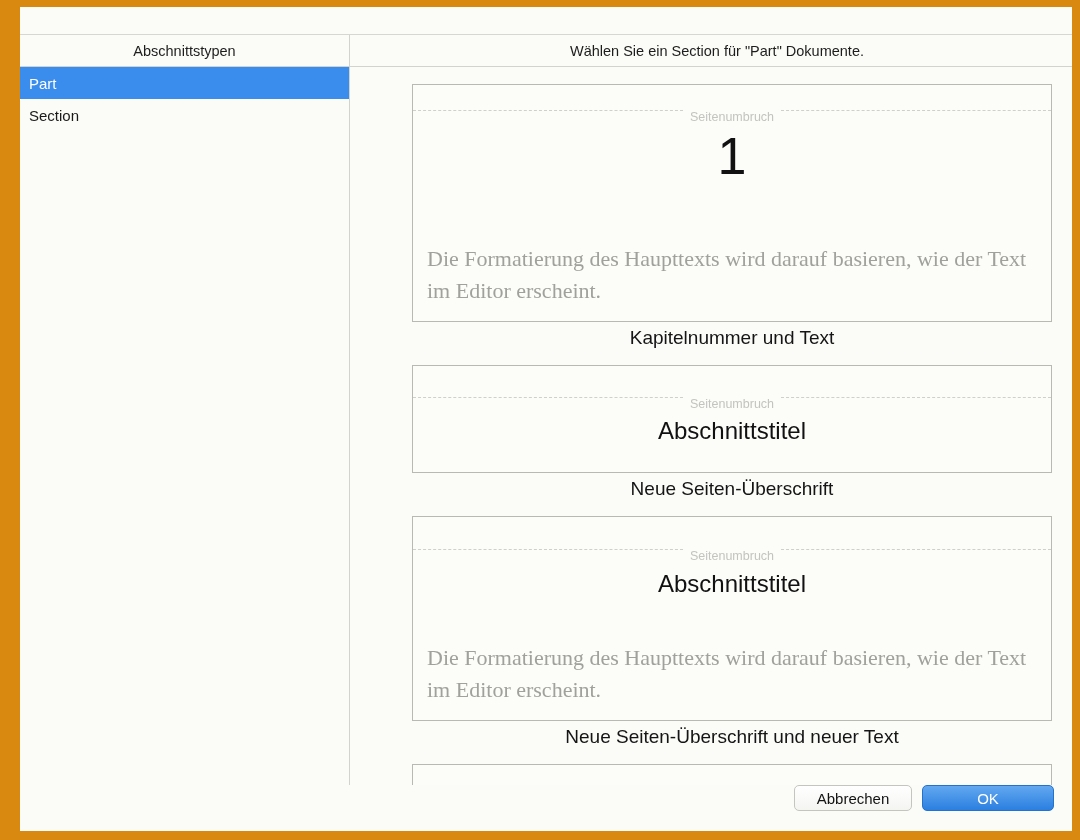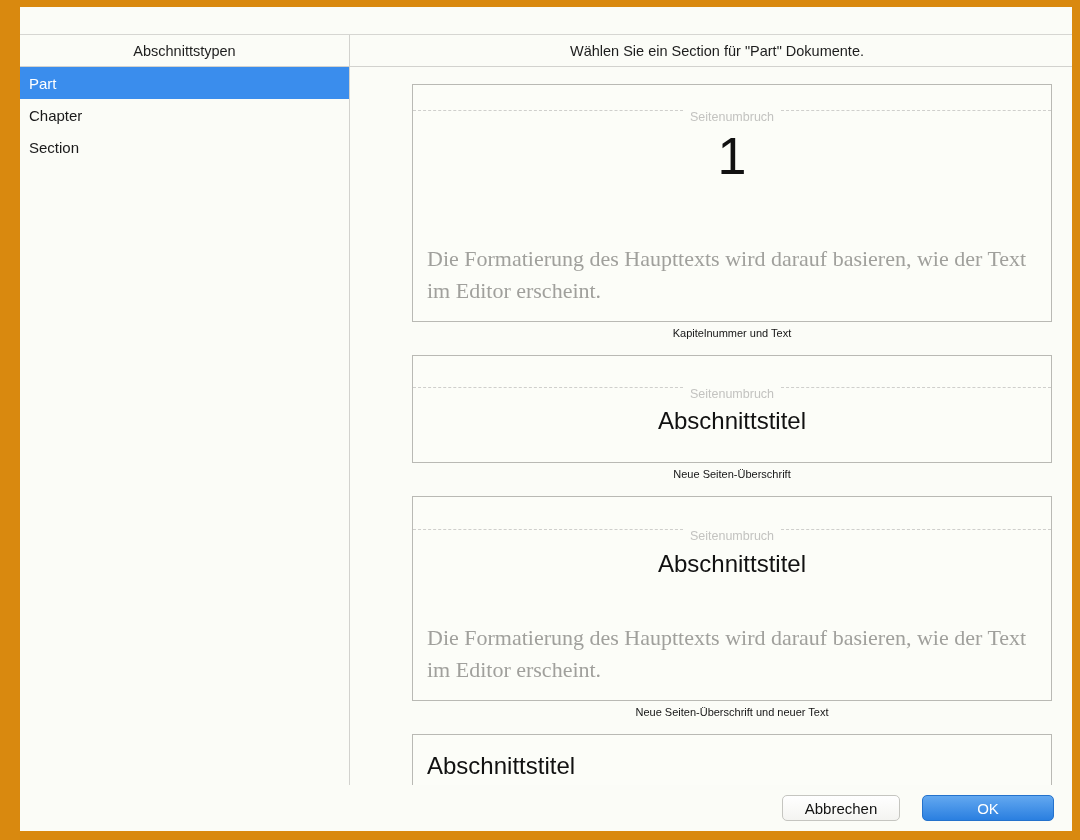--- a/index.html
+++ b/index.html
@@ -170,21 +170,21 @@
   .preview-body {
     font-family: "Liberation Serif", serif;
     font-size: 22px;
     line-height: 1.45;
     color: #a0a09c;
     padding: 0 4px;
   }
 
   .option-caption {
     text-align: center;
-    font-size: 11px;
+    font-size: 19px;
     color: #151515;
     margin-top: 5px;
   }
 
   
   #card-1 { height: 238px; }
   #card-1 .page-break   { top: 25px; }
   #card-1 .preview-number { margin-top: 45px; }
   #card-1 .preview-body { position: absolute; left: 10px; right: 10px; bottom: 14px; }
 
@@ -200,24 +200,24 @@
   #card-4 { height: 120px; }
   #card-4 .preview-title{ margin-top: 18px; }
 
   
   #button-bar {
     position: absolute;
     left: 0; right: 0; bottom: 0;
     height: 46px;
     background: #fbfcf7;
     display: flex;
-    align-items: center;
+    align-items: flex-start;
     justify-content: flex-end;
     padding-right: 18px;
-    gap: 22px;
+    gap: 10px;
     pointer-events: none;
   }
   .dlg-button {
     pointer-events: auto;
     height: 26px;
     min-width: 118px;
     border-radius: 5px;
     font-size: 15px;
     display: flex;
     align-items: center;
@@ -252,23 +252,20 @@
       <div id="col-headers">
         <div class="col-header" id="col-header-left">Abschnittstypen</div>
         <div class="col-header" id="col-header-right">Wählen Sie ein Section für "Part" Dokumente.</div>
       </div>
 
       <div id="body-panes">
 
         <div id="sidebar">
           <div class="sidebar-item selected">
             <span>Part</span>
-          </div>
-          <div class="sidebar-item">
-            <span>Chapter</span>
           </div>
           <div class="sidebar-item">
             <span>Section</span>
           </div>
           <div id="watermark">vorlagen</div>
         </div>
 
         <div id="layout-pane">
           <div id="layout-scroll">
 

